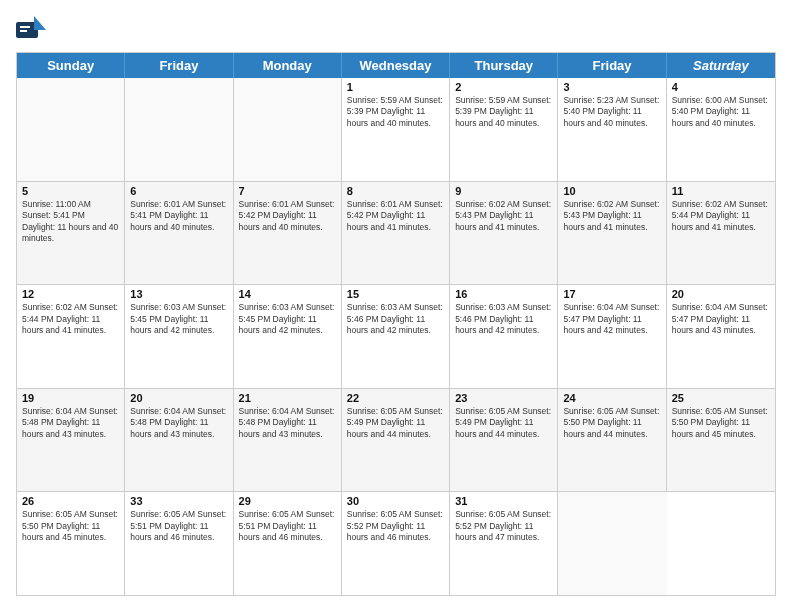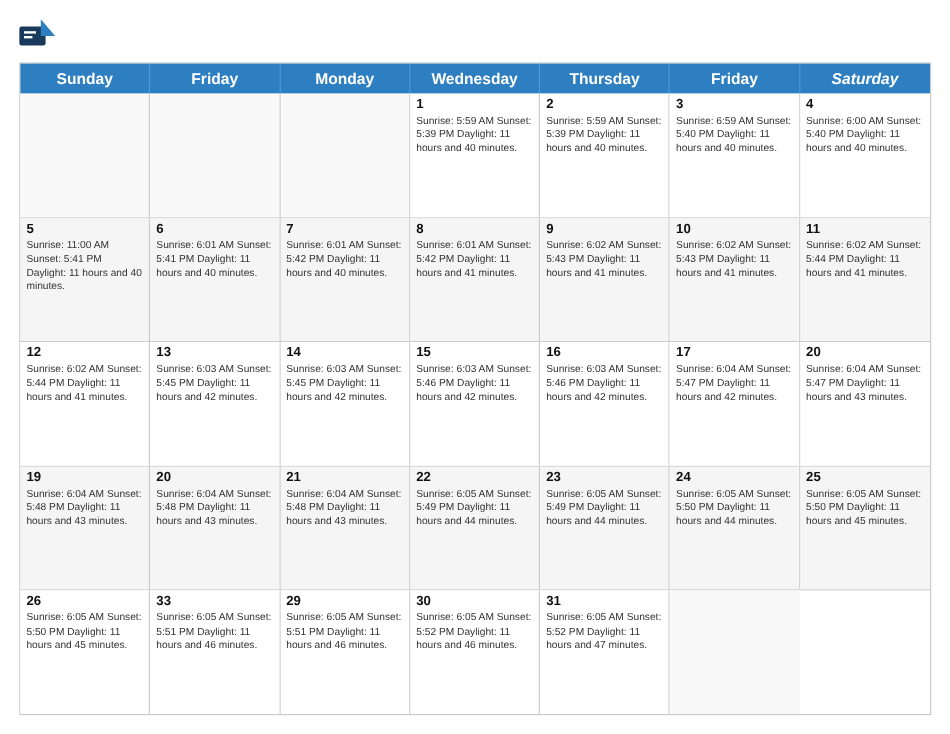--- a/index.html
+++ b/index.html
@@ -150,21 +150,21 @@
           </div>
           <div class="cal-cell">
             <span class="day-num">2</span>
             <div class="cell-text">Sunrise: 5:59 AM
 Sunset: 5:39 PM
 Daylight: 11 hours
 and 40 minutes.</div>
           </div>
           <div class="cal-cell">
             <span class="day-num">3</span>
-            <div class="cell-text">Sunrise: 6:59 AM
+            <div class="cell-text">Sunrise: 5:23 AM
 Sunset: 5:40 PM
 Daylight: 11 hours
 and 40 minutes.</div>
           </div>
           <div class="cal-cell">
             <span class="day-num">4</span>
             <div class="cell-text">Sunrise: 6:00 AM
 Sunset: 5:40 PM
 Daylight: 11 hours
 and 40 minutes.</div>

